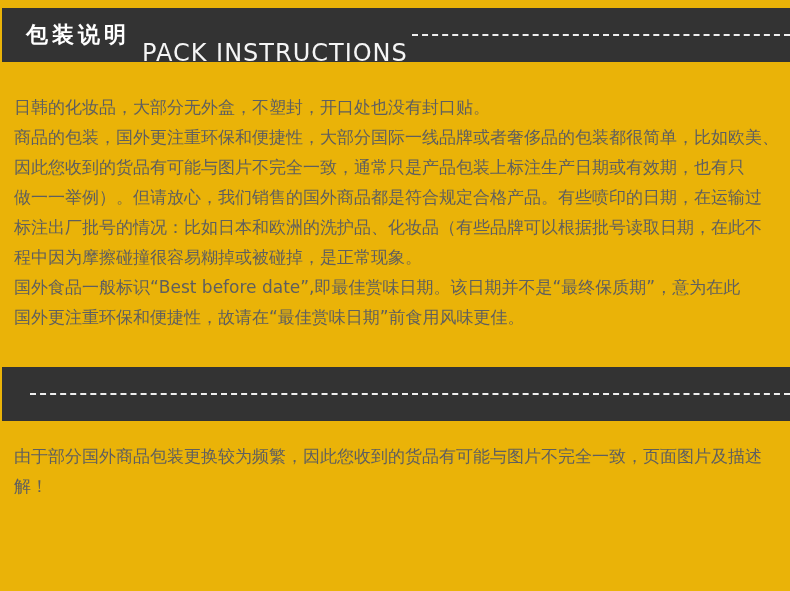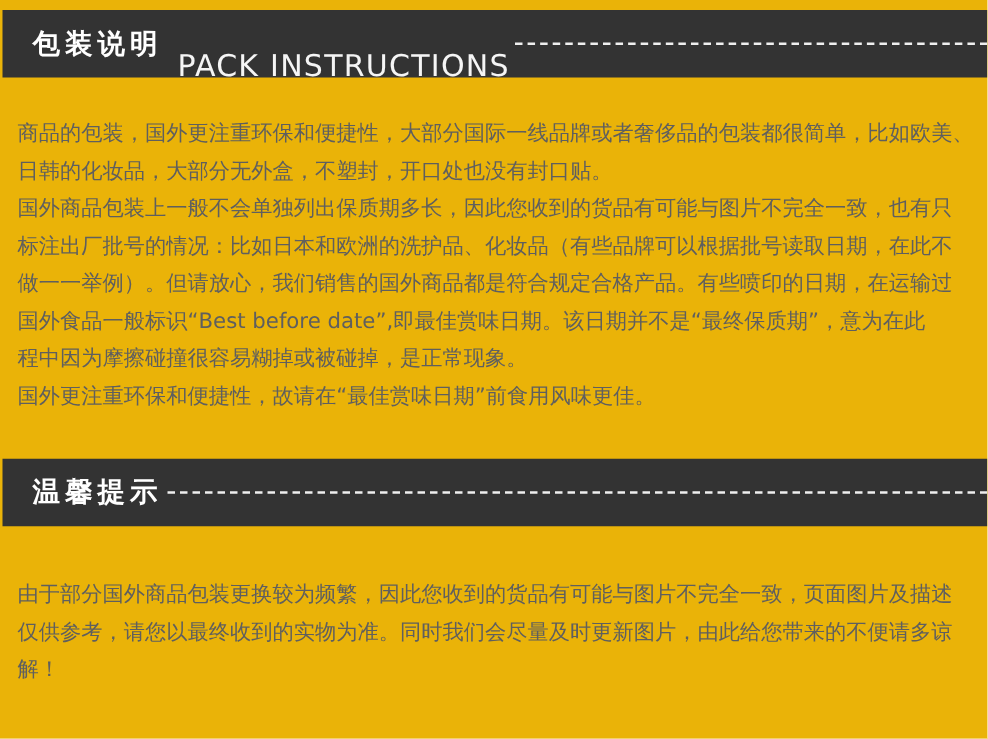--- a/index.html
+++ b/index.html
@@ -50,48 +50,46 @@
 
   .body-block {
     padding: 0 14px;
     color: #5f5f5f;
     font-size: 17px;
     line-height: 30px;
   }
   .body-block .line { white-space: nowrap; }
 
   .pack-body   { margin-top: 30px; margin-bottom: 35px; }
-  .notice-body { margin-top: 40px; }
+  .notice-body { margin-top: 20px; }
 </style>
 </head>
 <body>
 
 <div class="page">
 
   <header class="bar">
     <span class="cn">包装说明</span>
     <span class="en">PACK INSTRUCTIONS</span>
     <span class="dash"></span>
   </header>
 
   <div class="body-block pack-body">
+    <div class="line">日韩的化妆品，大部分无外盒，不塑封，开口处也没有封口贴。</div>
     <div class="line">商品的包装，国外更注重环保和便捷性，大部分国际一线品牌或者奢侈品的包装都很简单，比如欧美、</div>
-    <div class="line">日韩的化妆品，大部分无外盒，不塑封，开口处也没有封口贴。</div>
-    <div class="line">国外商品包装上一般不会单独列出保质期多长，因此您收到的货品有可能与图片不完全一致，也有只</div>
+    <div class="line">因此您收到的货品有可能与图片不完全一致，通常只是产品包装上标注生产日期或有效期，也有只</div>
+    <div class="line">做一一举例）。但请放心，我们销售的国外商品都是符合规定合格产品。有些喷印的日期，在运输过</div>
     <div class="line">标注出厂批号的情况：比如日本和欧洲的洗护品、化妆品（有些品牌可以根据批号读取日期，在此不</div>
-    <div class="line">做一一举例）。但请放心，我们销售的国外商品都是符合规定合格产品。有些喷印的日期，在运输过</div>
+    <div class="line">程中因为摩擦碰撞很容易糊掉或被碰掉，是正常现象。</div>
     <div class="line">国外食品一般标识“Best before date”,即最佳赏味日期。该日期并不是“最终保质期”，意为在此</div>
-    <div class="line">程中因为摩擦碰撞很容易糊掉或被碰掉，是正常现象。</div>
     <div class="line">国外更注重环保和便捷性，故请在“最佳赏味日期”前食用风味更佳。</div>
   </div>
 
   <header class="bar">
-    <span class="cn">温馨提示</span>
     <span class="dash"></span>
   </header>
 
   <div class="body-block notice-body">
     <div class="line">由于部分国外商品包装更换较为频繁，因此您收到的货品有可能与图片不完全一致，页面图片及描述</div>
-    <div class="line">仅供参考，请您以最终收到的实物为准。同时我们会尽量及时更新图片，由此给您带来的不便请多谅</div>
     <div class="line">解！</div>
   </div>
 
 </div>
 
 </body></html>

